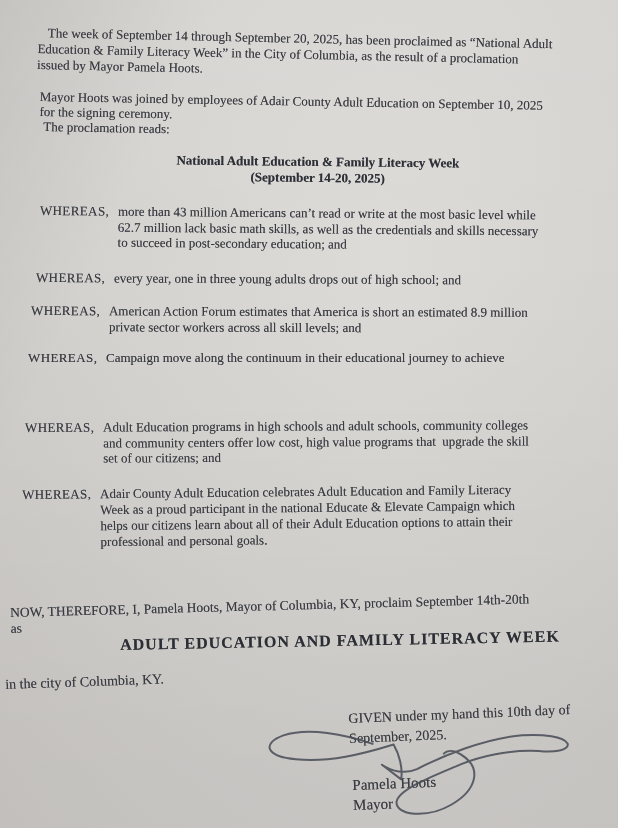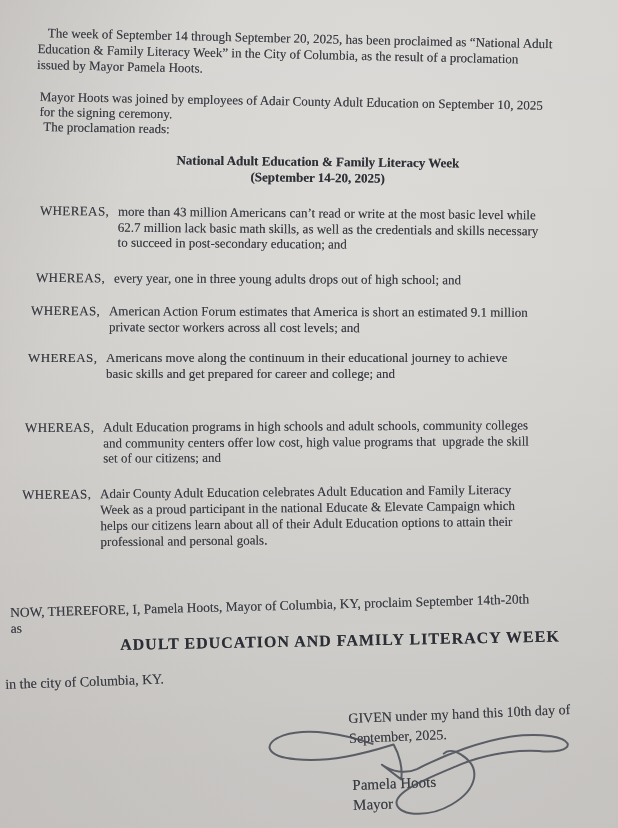--- a/index.html
+++ b/index.html
@@ -77,30 +77,29 @@
   <div class="block whereas w2">
     <div class="wlabel">WHEREAS,</div>
     <div>
       <div class="ln">every year, one in three young adults drops out of high school; and</div>
     </div>
   </div>
 
   <div class="block whereas w3">
     <div class="wlabel">WHEREAS,</div>
     <div>
-      <div class="ln">American Action Forum estimates that America is short an estimated 9.1 million</div>
-      <div class="ln">private sector workers across all cost levels; and</div>
+      <div class="ln">American Action Forum estimates that America is short an estimated 8.9 million</div>
+      <div class="ln">private sector workers across all skill levels; and</div>
     </div>
   </div>
 
   <div class="block whereas w4">
     <div class="wlabel">WHEREAS,</div>
     <div>
-      <div class="ln">Americans move along the continuum in their educational journey to achieve</div>
-      <div class="ln">basic skills and get prepared for career and college; and</div>
+      <div class="ln">Campaign move along the continuum in their educational journey to achieve</div>
     </div>
   </div>
 
   <div class="block whereas w5">
     <div class="wlabel">WHEREAS,</div>
     <div>
       <div class="ln">Adult Education programs in high schools and adult schools, community colleges</div>
       <div class="ln">and community centers offer low cost, high value programs that  upgrade the skill</div>
       <div class="ln">set of our citizens; and</div>
     </div>

